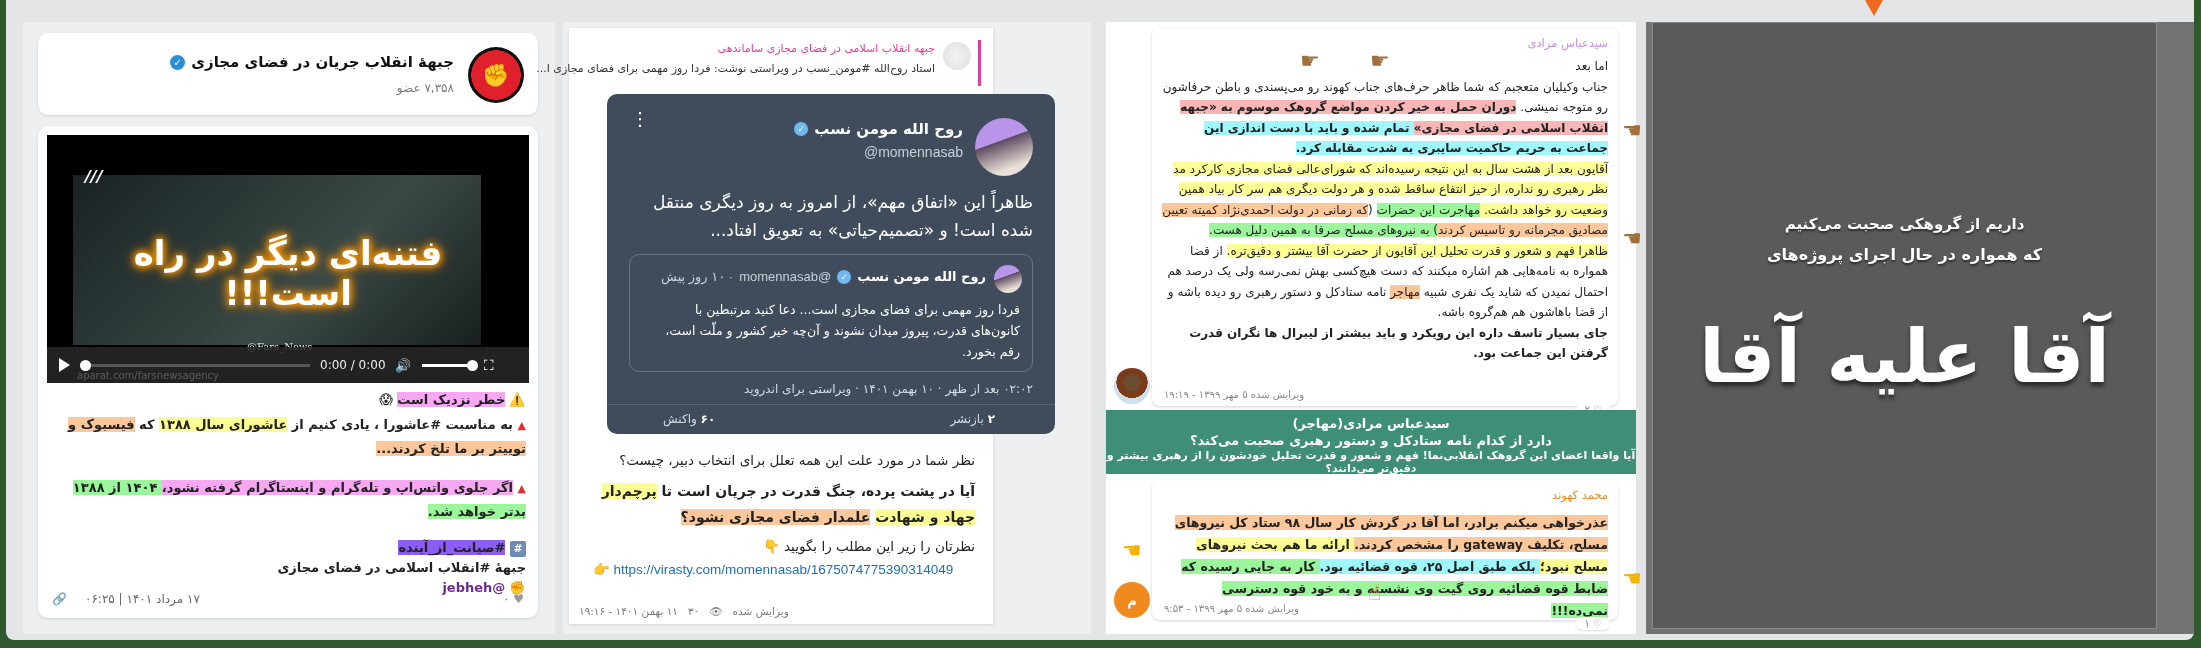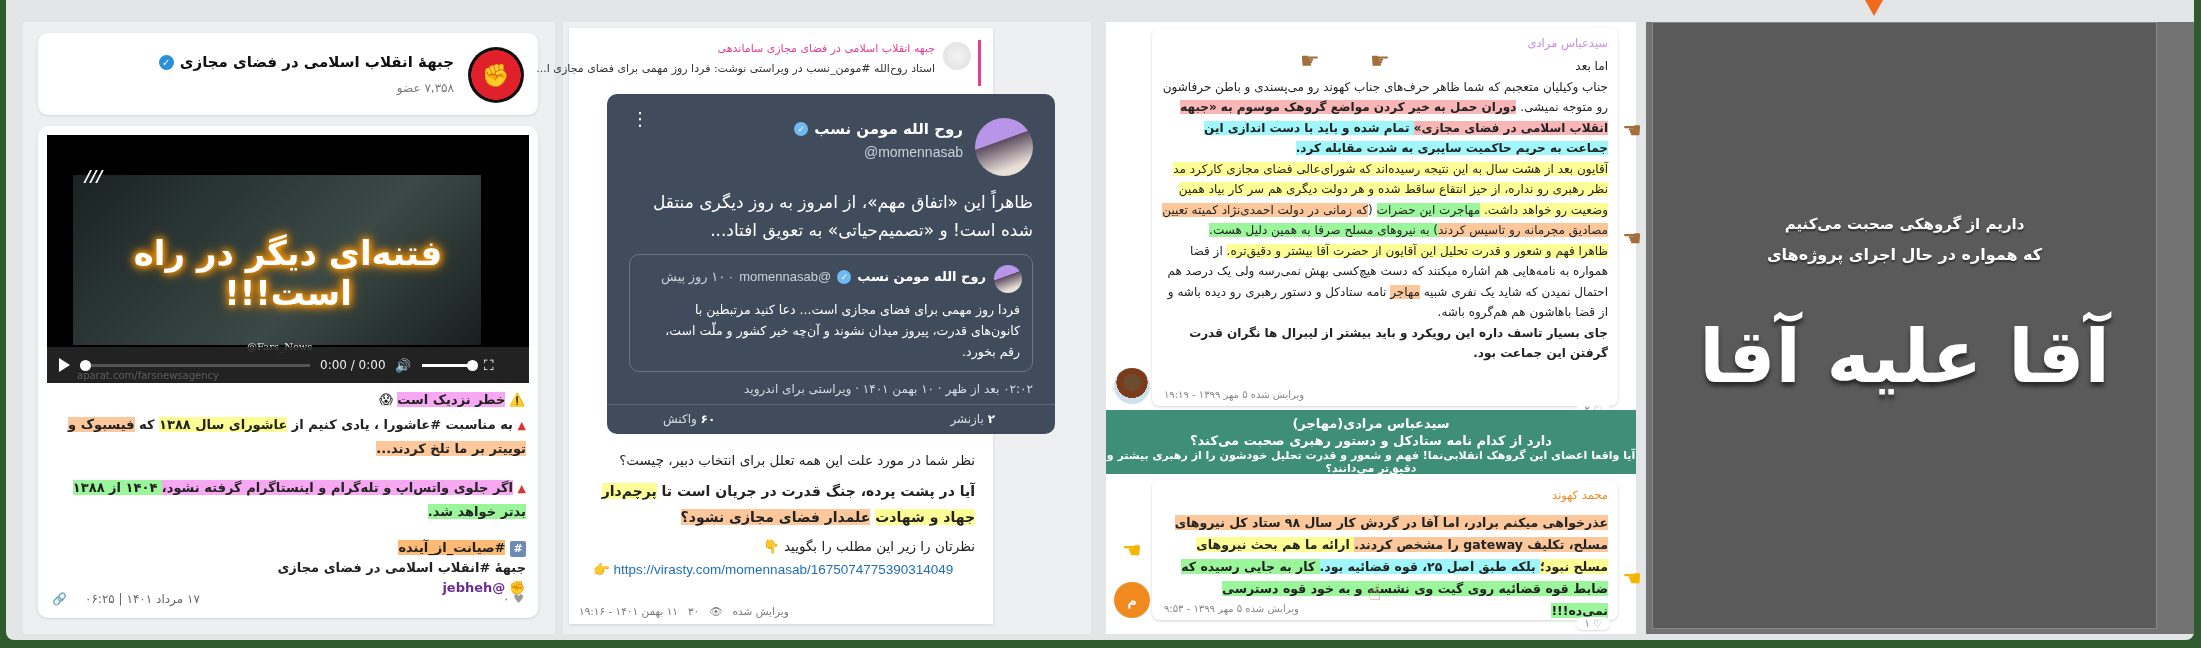--- a/index.html
+++ b/index.html
@@ -35,21 +35,21 @@
   .vc-volbar::after { content:""; position:absolute; right:-4px; top:-4px; width:11px; height:11px; border-radius:50%; background:#fff; }
   .vc-full { font-size: 14px; }
   .vc-url { position:absolute; left: 30px; bottom: 2px; font-size: 10px; color: rgba(255,255,255,0.25); }
 
   .post-body { position: absolute; left: 16px; right: 12px; top: 262px; font-size: 13px; font-weight: bold; color: #222; line-height: 23px; }
   .hl-pink { background: #f7a8f2; }
   .hl-yellow { background: #fdfd96; }
   .hl-orange { background: #fcc89b; }
   .hl-green { background: #9bf59b; }
   .hl-cyan { background: #9ff7fb; }
-  .hl-blue { background: #fdba74; }
+  .hl-blue { background: #8b5cf6; }
   .hl-red { background: #f8b6b6; }
   .warn-red { color: #e0302f; font-size: 11px; }
   .pb-line { margin-bottom: 2px; }
   .pb-gap { height: 14px; }
   .hashbox { display:inline-block; width: 16px; height: 16px; background:#6c8bb5; color:#fff; font-size: 11px; text-align:center; line-height:16px; border-radius:2px; vertical-align: middle; }
   .link-purple { color: #6a2c91; }
   .post-footer { position: absolute; left: 14px; right: 14px; bottom: 12px; font-size: 12px; color: #666; display:flex; justify-content: space-between; align-items:center; direction: ltr; }
   .pf-left { display:flex; gap: 18px; align-items:center; }
 
   
@@ -113,21 +113,21 @@
 <body>
 
 <div class="frame">
 
   <div class="panel" id="p1">
     <div class="card" id="channel-card">
       <div class="ch-avatar">
           <span>✊</span>
         </div>
       <div class="ch-title rtl">
-        <span>جبههٔ انقلاب اسلامی در فضای مجازی</span>
+        <span>جبههٔ انقلاب جریان در فضای مجازی</span>
         <span class="verified">✓</span>
       </div>
       <div class="ch-members rtl">۷,۳۵۸ عضو</div>
     </div>
 
     <div class="card" id="post-card">
       <div class="video">
         <div class="video-inner"></div>
         <div class="video-logo">///</div>
         <div class="video-headline">فتنه‌ای دیگر در راه است!!!</div>

